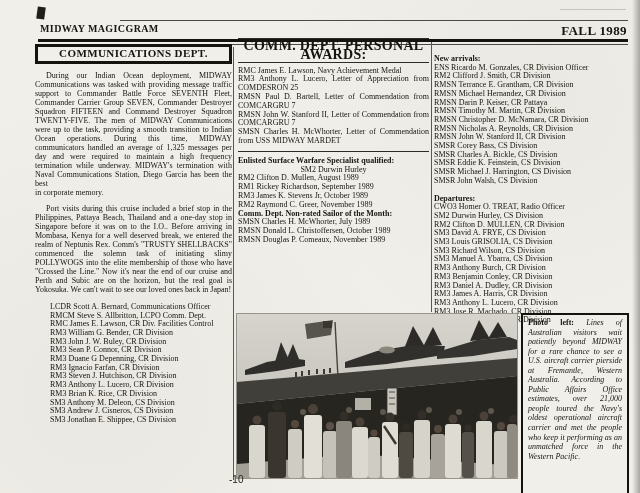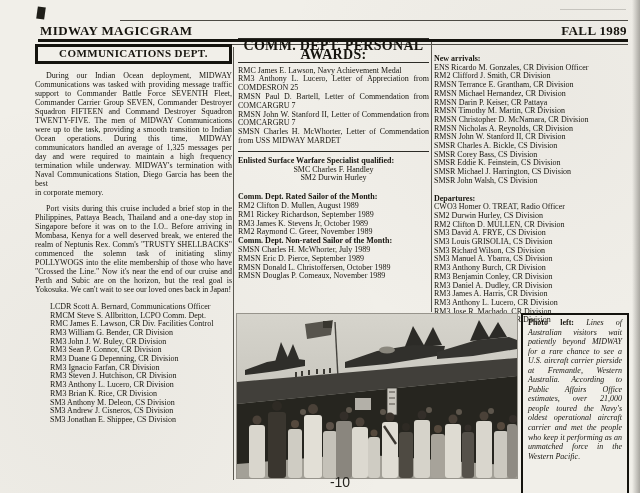--- a/index.html
+++ b/index.html
@@ -18,21 +18,21 @@
   .edge-band{position:absolute;right:0;top:0;width:8px;height:493px;
     background:linear-gradient(to right,rgba(150,148,142,0),#a8a6a0);}
   .corner-blob{position:absolute;left:37px;top:7px;width:8px;height:12px;background:#1f1e19;transform:rotate(8deg);}
   .scan-fleck{position:absolute;left:560px;top:9px;width:66px;height:1px;background:#c6c4be;}
 
   
   .rule{position:absolute;background:#15140f;}
   .hdr-rule-top{left:120px;top:20px;width:508px;height:1px;background:#4c4a44;}
   .hdr-rule-thick{left:38px;top:39px;width:590px;height:3px;}
   .hdr-rule-thin{left:38px;top:44px;width:590px;height:1px;background:#4c4a44;}
-  .hdr-title{position:absolute;left:40px;top:23px;font-size:13px;font-weight:bold;letter-spacing:.4px;}
+  .hdr-title{position:absolute;left:40px;top:23px;font-size:10px;font-weight:bold;letter-spacing:.4px;}
   .hdr-issue{position:absolute;right:13px;top:23px;font-size:13px;font-weight:bold;letter-spacing:.4px;}
 
   
   .vrule1{position:absolute;left:233px;top:47px;width:1px;height:433px;background:#5a5850;}
   .vrule2{position:absolute;left:431px;top:42px;width:1px;height:270px;background:#5a5850;}
 
   
   .col{position:absolute;font-size:8px;line-height:8.8px;}
   .col-left{left:35px;top:44px;width:197px;}
   .dept-box{border:3px solid #14130e;text-align:center;font-weight:bold;font-size:11px;
@@ -56,22 +56,22 @@
 
   
   .photo-wrap{position:absolute;left:237px;top:314px;width:280px;height:164px;outline:1px solid #97948c;}
   .photo-wrap svg{display:block;}
   .caption-box{position:absolute;left:521px;top:313px;width:108px;height:188px;
     border:2px solid #14130e;box-sizing:border-box;padding:3px 5px;
     font-size:8px;line-height:9.55px;text-align:justify;}
   .caption-box .cap-label{font-weight:bold;font-style:normal;}
   .caption-box .cap-text{font-style:italic;}
 
-  .page-number{position:absolute;left:237px;top:474px;width:206px;text-align:center;
-    font-size:14px;font-family:"Liberation Sans","DejaVu Sans",sans-serif;color:#24231e;}
+  .page-number{position:absolute;left:229px;top:474px;width:206px;
+    font-size:10px;font-family:"Liberation Sans","DejaVu Sans",sans-serif;color:#24231e;}
 </style>
 </head>
 <body>
 
 <div class="page">
 
   <div class="corner-blob"></div>
   <div class="scan-fleck"></div>
   <div class="edge-band"></div>
 
@@ -114,53 +114,50 @@
     <div class="awards-list">
         <div class="line">RMC James E. Lawson, Navy Achievement Medal</div>
         <div class="line">RM3 Anthony L. Lucero, Letter of Appreciation from COMDESRON 25</div>
         <div class="line">RMSN Paul D. Bartell, Letter of Commendation from COMCARGRU 7</div>
         <div class="line">RMSN John W. Stanford II, Letter of Commendation from COMCARGRU 7</div>
         <div class="line">SMSN Charles H. McWhorter, Letter of Commendation from USS MIDWAY MARDET</div>
       </div>
     <hr class="mid-rule mid-sec-rule">
     <div class="sec-heading">Enlisted Surface Warfare Specialist qualified:</div>
     <div class="centered-names">
-        <div class="line">SMC Charles F. Handley</div>
         <div class="line">SM2 Durwin Hurley</div>
       </div>
-    <div class="sec-heading mt10">Comm. Dept. Rated Sailor of the Month:</div>
     <div>
         <div class="line">RM2 Clifton D. Mullen, August 1989</div>
         <div class="line">RM1 Rickey Richardson, September 1989</div>
         <div class="line">RM3 James K. Stevens Jr, October 1989</div>
         <div class="line">RM2 Raymond C. Greer, November 1989</div>
       </div>
     <div class="sec-heading mt9">Comm. Dept. Non-rated Sailor of the Month:</div>
     <div>
         <div class="line">SMSN Charles H. McWhorter, July 1989</div>
-        <div class="line">RMSN Eric D. Pierce, September 1989</div>
         <div class="line">RMSN Donald L. Christoffersen, October 1989</div>
         <div class="line">RMSN Douglas P. Comeaux, November 1989</div>
       </div>
   </div>
 
   <div class="col col-right">
     <div class="sec-heading" style="margin-top:0;">New arrivals:</div>
     <div>
         <div class="line">ENS Ricardo M. Gonzales, CR Division Officer</div>
         <div class="line">RM2 Clifford J. Smith, CR Division</div>
         <div class="line">RMSN Terrance E. Grantham, CR Division</div>
         <div class="line">RMSN Michael Hernandez, CR Division</div>
         <div class="line">RMSN Darin P. Keiser, CR Pattaya</div>
         <div class="line">RMSN Timothy M. Martin, CR Division</div>
         <div class="line">RMSN Christopher D. McNamara, CR Division</div>
         <div class="line">RMSN Nicholas A. Reynolds, CR Division</div>
         <div class="line">RMSN John W. Stanford II, CR Division</div>
+        <div class="line">SMSR Corey Bass, CS Division</div>
         <div class="line">SMSR Charles A. Bickle, CS Division</div>
-        <div class="line">SMSR Corey Bass, CS Division</div>
         <div class="line">SMSR Eddie K. Feinstein, CS Division</div>
         <div class="line">SMSR Michael J. Harrington, CS Division</div>
         <div class="line">SMSR John Walsh, CS Division</div>
       </div>
     <div class="sec-heading dep-gap">Departures:</div>
     <div>
         <div class="line">CWO3 Homer O. TREAT, Radio Officer</div>
         <div class="line">SM2 Durwin Hurley, CS Division</div>
         <div class="line">RM2 Clifton D. MULLEN, CR Division</div>
         <div class="line">SM3 David A. FRYE, CS Division</div>

